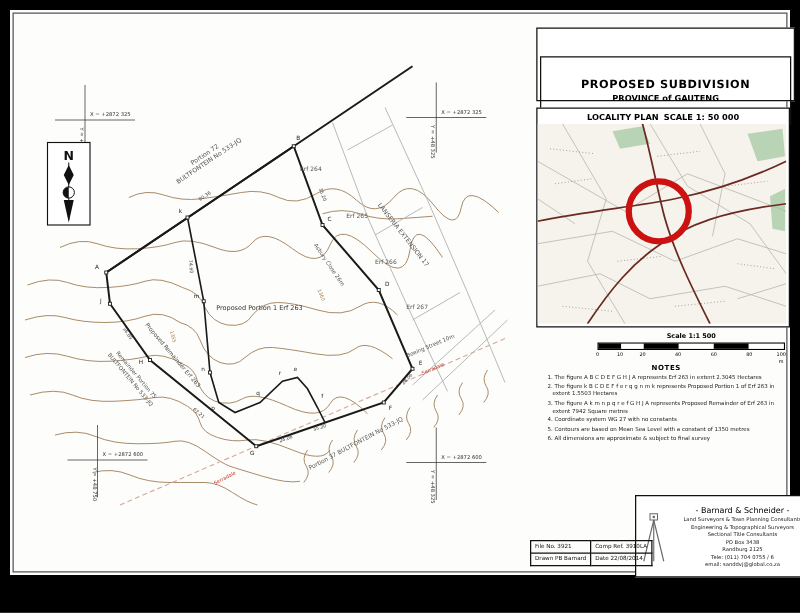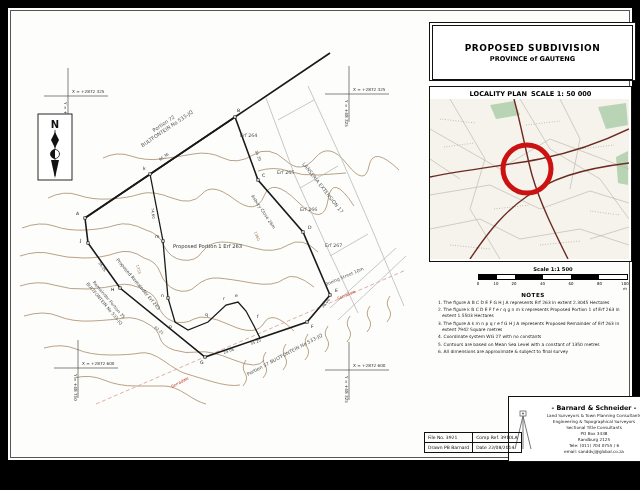--- a/index.html
+++ b/index.html
@@ -5,40 +5,40 @@
   html,body{margin:0;padding:0;background:#000;}
   #stage{position:relative;width:640px;height:490px;background:#000;overflow:hidden;
          font-family:"DejaVu Sans","Liberation Sans",sans-serif;}
   #sheet{position:absolute;left:8px;top:8px;width:624px;height:452px;background:#fdfdfb;}
   .frame{position:absolute;inset:2px;border:1px solid #555;pointer-events:none;}
 
   
   .box{position:absolute;border:1px solid #111;background:#fff;}
   #title-box{left:421px;top:14px;width:201px;height:53px;padding:2px;}
   #title-box .inner{border:1px solid #111;height:100%;display:flex;flex-direction:column;
-                    align-items:center;justify-content:center;gap:2px;}
+                    align-items:center;justify-content:center;gap:2px;margin-top:20px;}
   .t1{font-size:9px;font-weight:bold;letter-spacing:.5px;}
   .t2{font-size:6.6px;font-weight:bold;}
   #locality-box{left:421px;top:78px;width:201px;height:174px;}
   #locality-head{display:flex;justify-content:center;gap:4px;font-size:6.6px;font-weight:bold;
                  padding:3px 0 1px 0;}
   #scalebar-wrap{position:absolute;left:470px;top:258px;width:150px;text-align:center;}
   #scalebar-label{font-size:5.2px;font-weight:bold;}
   #scalebar{position:relative;height:4px;border:.6px solid #000;margin-top:2px;display:flex;}
   #scalebar div{height:100%;}
   #scalebar-ticks{position:relative;height:6px;font-size:3.9px;}
   #scalebar-ticks span{position:absolute;top:1px;transform:translateX(-50%);}
 
   #notes{position:absolute;left:427px;top:284px;width:196px;}
   #notes h4{margin:0 0 2px 0;text-align:center;font-size:5.6px;font-weight:bold;letter-spacing:.5px;}
   #notes div{font-size:4.4px;line-height:1.35;margin-bottom:1.5px;padding-left:7px;text-indent:-4px;color:#222;}
 
   #company-box{left:500px;top:388px;width:122px;height:60px;padding:2px 2px 2px 24px;
                display:flex;flex-direction:column;align-items:center;justify-content:center;gap:1px;}
-  .co-name{font-size:6.4px;font-weight:bold;}
+  .co-name{font-size:6.4px;font-weight:normal;}
   .co-line{font-size:4.2px;color:#222;text-align:center;}
   #tripod{position:absolute;left:3px;top:12px;}
 
   table#file-table{position:absolute;left:416px;top:424px;border-collapse:collapse;}
   #file-table td{border:1px solid #111;font-size:4.5px;padding:2px 3px;white-space:nowrap;color:#111;}
 
   svg text{font-family:"DejaVu Sans","Liberation Sans",sans-serif;}
 </style>
 </head>
 <body>

